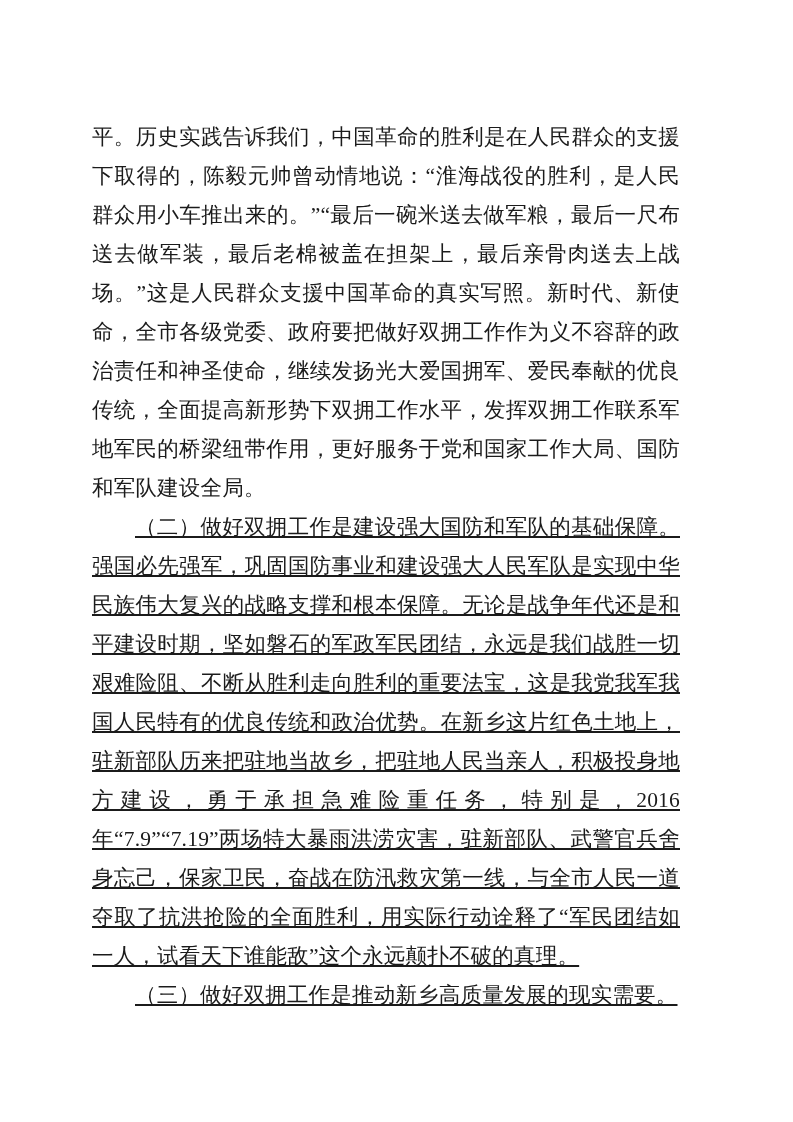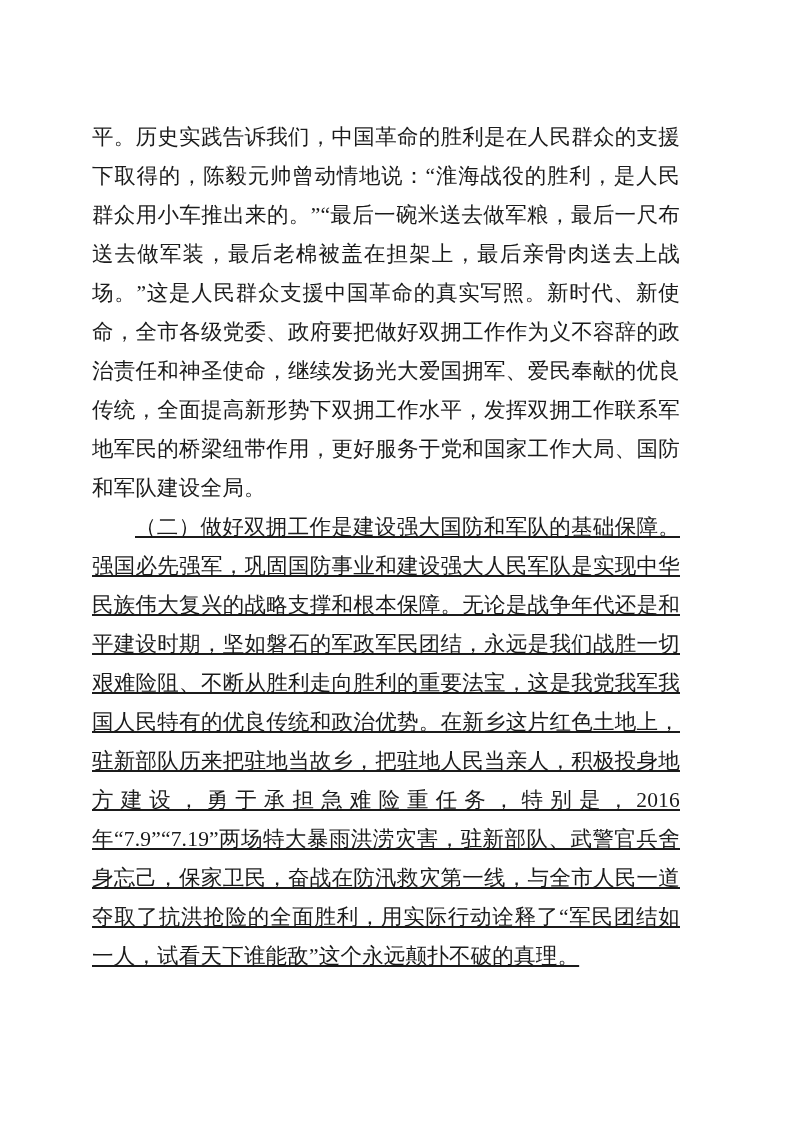--- a/index.html
+++ b/index.html
@@ -35,13 +35,14 @@
     text-indent: 2em;
     text-decoration: underline;
   }
 </style>
 </head>
 <body>
 
 <div class="page">
   <p class="para">平。历史实践告诉我们，中国革命的胜利是在人民群众的支援下取得的，陈毅元帅曾动情地说：“淮海战役的胜利，是人民群众用小车推出来的。”“最后一碗米送去做军粮，最后一尺布送去做军装，最后老棉被盖在担架上，最后亲骨肉送去上战场。”这是人民群众支援中国革命的真实写照。新时代、新使命，全市各级党委、政府要把做好双拥工作作为义不容辞的政治责任和神圣使命，继续发扬光大爱国拥军、爱民奉献的优良传统，全面提高新形势下双拥工作水平，发挥双拥工作联系军地军民的桥梁纽带作用，更好服务于党和国家工作大局、国防和军队建设全局。</p>
   <p class="para indent">（二）做好双拥工作是建设强大国防和军队的基础保障。强国必先强军，巩固国防事业和建设强大人民军队是实现中华民族伟大复兴的战略支撑和根本保障。无论是战争年代还是和平建设时期，坚如磐石的军政军民团结，永远是我们战胜一切艰难险阻、不断从胜利走向胜利的重要法宝，这是我党我军我国人民特有的优良传统和政治优势。在新乡这片红色土地上，驻新部队历来把驻地当故乡，把驻地人民当亲人，积极投身地方建设，勇于承担急难险重任务，特别是，2016 年“7.9”“7.19”两场特大暴雨洪涝灾害，驻新部队、武警官兵舍身忘己，保家卫民，奋战在防汛救灾第一线，与全市人民一道夺取了抗洪抢险的全面胜利，用实际行动诠释了“军民团结如一人，试看天下谁能敌”这个永远颠扑不破的真理。</p>
+  <p class="para indent">（三）做好双拥工作是推动新乡高质量发展的现实需要。</p>
 </div>
 
 </body></html>

